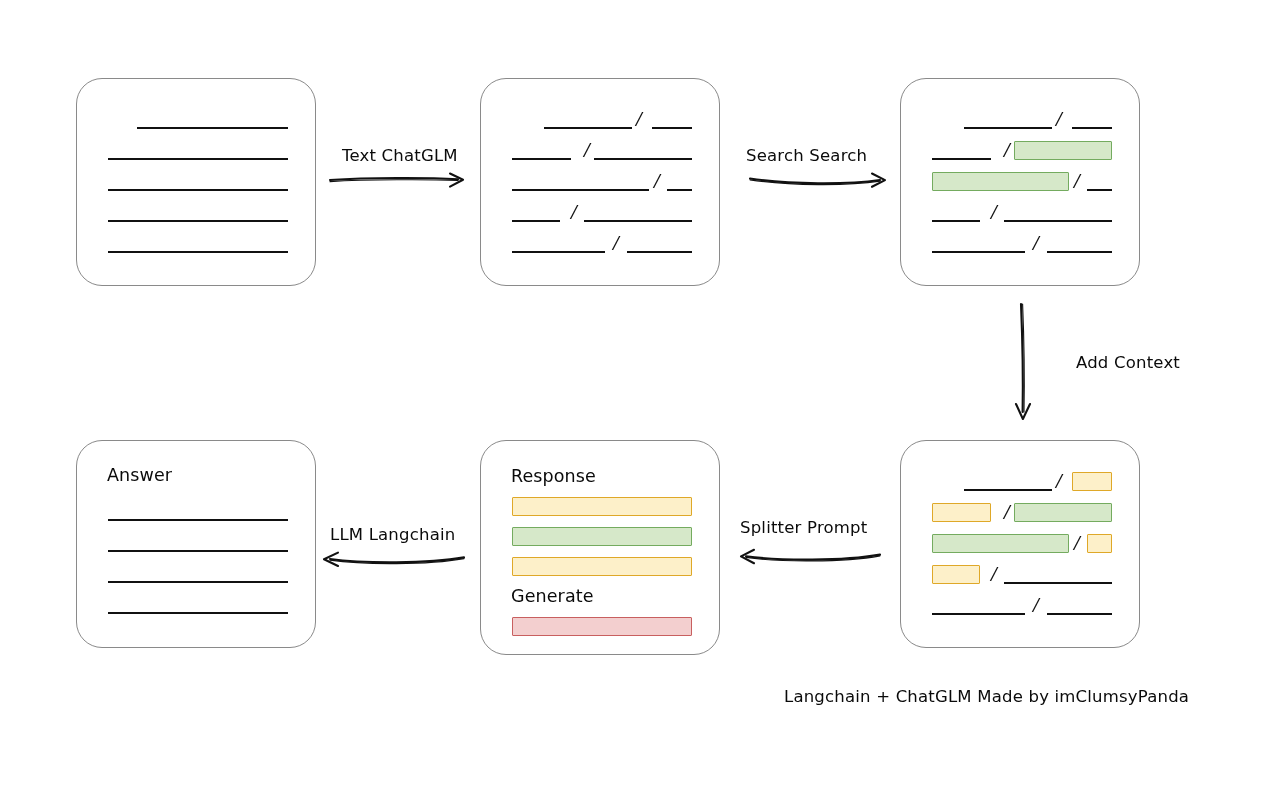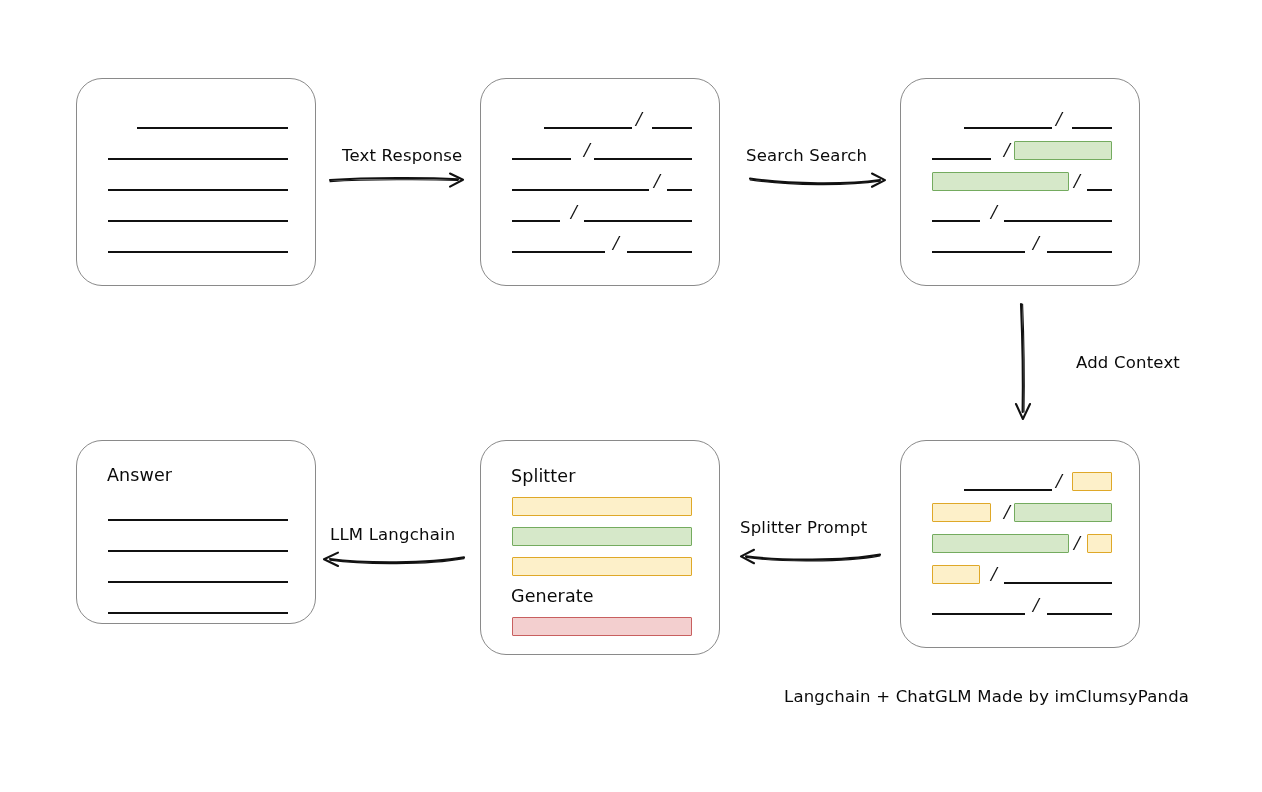--- a/index.html
+++ b/index.html
@@ -127,32 +127,32 @@
         <div class="seg" style="left: 186px; top: 110px; width: 25px;"></div>
         <div class="seg" style="left: 31px; top: 141px; width: 48px;"></div>
         <div class="slash" style="left: 90px; top: 144px;">/</div>
         <div class="seg" style="left: 103px; top: 141px; width: 108px;"></div>
         <div class="seg" style="left: 31px; top: 172px; width: 93px;"></div>
         <div class="slash" style="left: 132px; top: 175px;">/</div>
         <div class="seg" style="left: 146px; top: 172px; width: 65px;"></div>
       </div>
   </div>
 
-  <div class="doc-box" style="left:76px; top:440px; width:240px; height:184px;">
+  <div class="doc-box" style="left:76px; top:440px; width:240px; height:208px;">
     <div class="box-label" style="left:30px; top:24px;">Answer</div>
     <div class="doc-lines">
         <div class="seg" style="left: 31px; top: 78px; width: 180px;"></div>
         <div class="seg" style="left: 31px; top: 109px; width: 180px;"></div>
         <div class="seg" style="left: 31px; top: 140px; width: 180px;"></div>
         <div class="seg" style="left: 31px; top: 171px; width: 180px;"></div>
       </div>
   </div>
 
   <div class="doc-box" style="left:480px; top:440px; width:240px; height:215px;">
-    <div class="box-label" style="left:30px; top:25px;">Splitter</div>
+    <div class="box-label" style="left:30px; top:25px;">Response</div>
     <div>
         <div class="hl hl-yellow" style="left: 31px; top: 56px; width: 180px; height: 19px;"></div>
         <div class="hl hl-green" style="left: 31px; top: 86px; width: 180px; height: 19px;"></div>
         <div class="hl hl-yellow" style="left: 31px; top: 116px; width: 180px; height: 19px;"></div>
       </div>
     <div class="box-label" style="left:30px; top:145px;">Generate</div>
     <div>
         <div class="hl hl-red" style="left: 31px; top: 176px; width: 180px; height: 19px;"></div>
       </div>
   </div>
@@ -170,21 +170,21 @@
         <div class="hl hl-yellow" style="left: 186px; top: 93px; width: 25px; height: 19px;"></div>
         <div class="hl hl-yellow" style="left: 31px; top: 124px; width: 48px; height: 19px;"></div>
         <div class="slash" style="left: 90px; top: 144px;">/</div>
         <div class="seg" style="left: 103px; top: 141px; width: 108px;"></div>
         <div class="seg" style="left: 31px; top: 172px; width: 93px;"></div>
         <div class="slash" style="left: 132px; top: 175px;">/</div>
         <div class="seg" style="left: 146px; top: 172px; width: 65px;"></div>
       </div>
   </div>
 
-  <div class="arrow-label" style="left:342px; top:146px;">Text Response</div>
+  <div class="arrow-label" style="left:342px; top:146px;">Text ChatGLM</div>
   <svg class="arrow-svg" style="left:328px; top:168px;" width="142" height="24" viewBox="0 0 142 24">
     <path d="M2,12 C40,9.4 100,9.4 130,11.2" fill="none" stroke="#111" stroke-width="2.1" stroke-linecap="round"></path>
     <path d="M2,13.6 C40,11.4 100,11.4 130,12.4" fill="none" stroke="#111" stroke-width="1.1" stroke-linecap="round"></path>
     <path d="M122,5.5 L135,11.8 L122,18.6" fill="none" stroke="#111" stroke-width="2.1" stroke-linejoin="round" stroke-linecap="round"></path>
   </svg>
 
   <div class="arrow-label" style="left:746px; top:146px;">Search Search</div>
   <svg class="arrow-svg" style="left:748px; top:168px;" width="142" height="24" viewBox="0 0 142 24">
     <path d="M2,10.5 C42,16.5 100,16.5 132,12.0" fill="none" stroke="#111" stroke-width="2.1" stroke-linecap="round"></path>
     <path d="M2,11.8 C42,18.0 100,18.0 132,13.2" fill="none" stroke="#111" stroke-width="1.2" stroke-linecap="round"></path>

